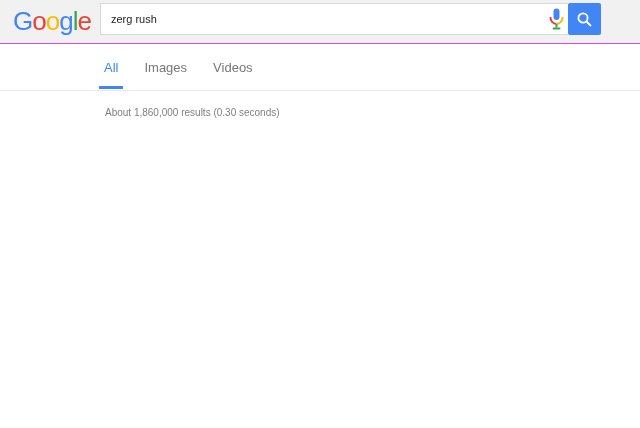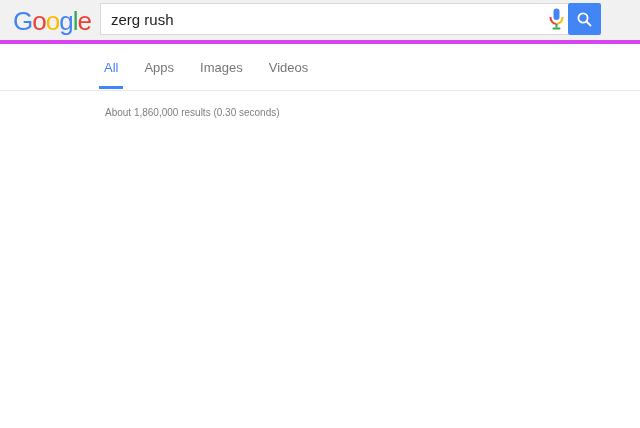--- a/index.html
+++ b/index.html
@@ -9,21 +9,21 @@
     background: #ffffff;
     position: relative;
   }
 
   
   .header {
     position: relative;
     width: 640px;
     height: 44px;
     background: #f1f1f1;
-    border-bottom: 4px solid #d946ef;
+    border-bottom: 1px solid #d946ef;
   }
   .logo {
     position: absolute;
     left: 13px;
     top: 5px;
     font-size: 26px;
     letter-spacing: -1px;
     line-height: 32px;
     user-select: none;
   }
@@ -38,21 +38,21 @@
     border-right: none;
   }
   .searchbox input {
     width: 100%;
     height: 100%;
     border: none;
     outline: none;
     background: transparent;
     padding: 0 34px 0 10px;
     font-family: "Liberation Sans", sans-serif;
-    font-size: 15px;
+    font-size: 11px;
     color: #222222;
   }
   .mic {
     position: absolute;
     left: 549px;
     top: 8px;
     width: 15px;
     height: 22px;
     cursor: pointer;
   }
@@ -140,23 +140,20 @@
       <line x1="10.5" y1="10.5" x2="14.5" y2="14.5" stroke="#ffffff" stroke-width="1.8" stroke-linecap="round"></line>
     </svg>
   </button>
 </div>
 
 <div class="tabbar">
     <div class="tab active">
       <span>All</span>
     </div>
     <div class="tab">
-      <span>Apps</span>
-    </div>
-    <div class="tab">
       <span>Images</span>
     </div>
     <div class="tab">
       <span>Videos</span>
     </div>
   </div>
 
 <div class="stats">About 1,860,000 results (0.30 seconds)</div>
 
 </body></html>

